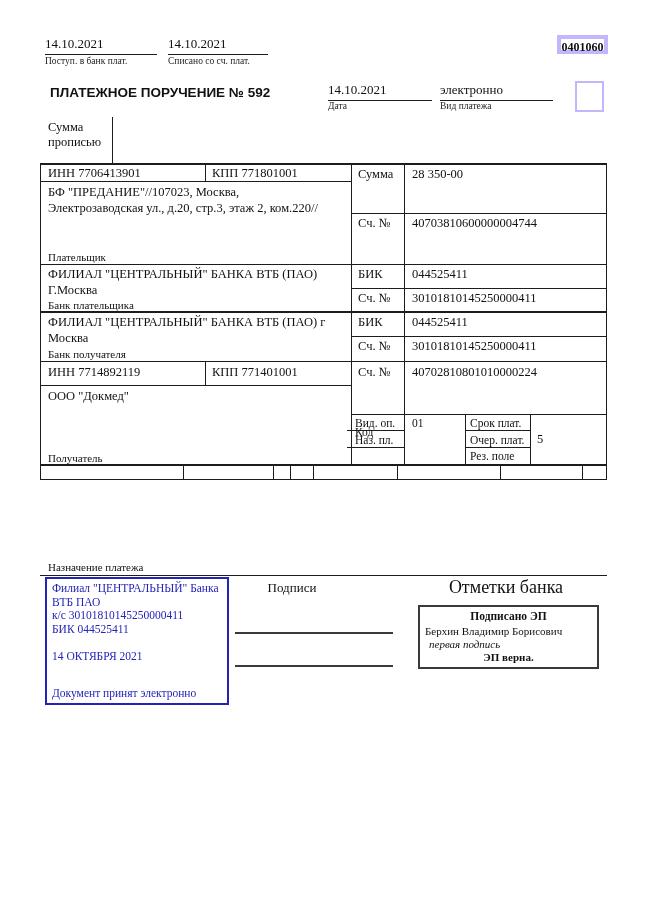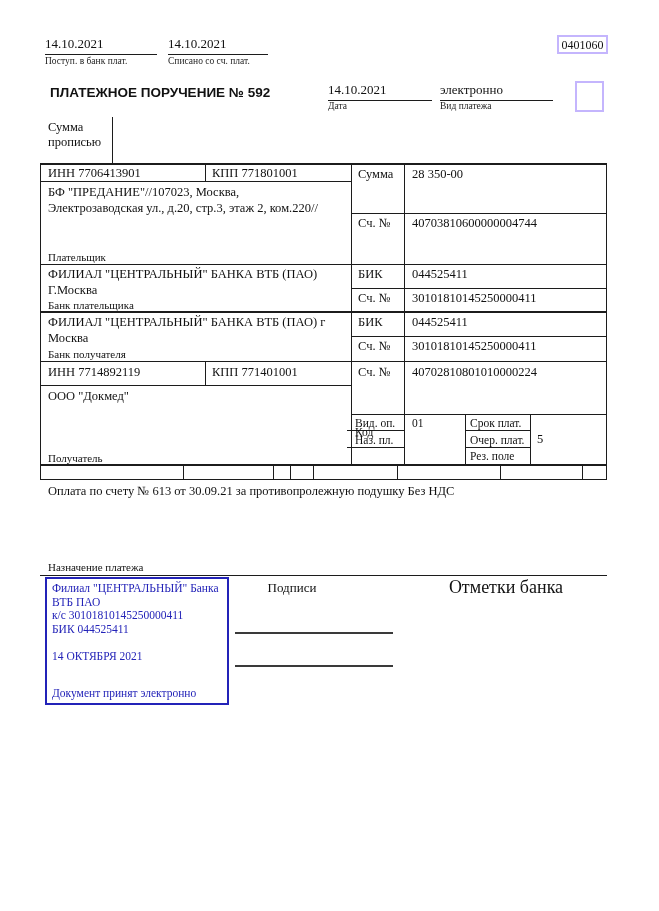--- a/index.html
+++ b/index.html
@@ -7,21 +7,21 @@
         font-family:"Liberation Serif","DejaVu Serif",serif;color:#111;}
   .line{position:absolute;background:#1c1c1c;}
   .txt{position:absolute;font-size:12.5px;line-height:15px;white-space:nowrap;}
   .wrap{white-space:normal;}
   .sm{position:absolute;font-size:9.5px;line-height:11px;white-space:nowrap;color:#222;}
   .lbl{position:absolute;font-size:11px;line-height:13px;white-space:nowrap;}
   .cellbl{position:absolute;font-size:11.5px;line-height:13px;white-space:nowrap;}
   .title{position:absolute;font-family:"Liberation Sans","DejaVu Sans",sans-serif;
          font-weight:bold;font-size:13.5px;white-space:nowrap;}
   .ublock{position:absolute;border-bottom:1px solid #1c1c1c;font-size:13px;padding-bottom:2px;}
-  .box{position:absolute;border:2px solid #c4b5fd;box-sizing:border-box;}
+  .box{position:absolute;border:4px solid #c4b5fd;box-sizing:border-box;font-weight:bold;}
   .blue{color:#2323b8;}
   .stamp{position:absolute;left:45px;top:577px;width:184px;height:128px;
          border:2px solid #2323b8;box-sizing:border-box;padding:3px 5px;
          font-size:11.5px;line-height:13.5px;}
   .esign{position:absolute;left:418px;top:605px;width:181px;height:64px;
          border:2px solid #3a3a3a;box-sizing:border-box;padding:3px 5px;font-size:11px;line-height:13px;}
   .c{text-align:center;}
   .b{font-weight:bold;}
   .i{font-style:italic;}
 </style>
@@ -126,33 +126,38 @@
 
   <div class="cellbl" style="left:355px;top:417px;">Вид. оп.</div>
   <div class="cellbl" style="left:412px;top:417px;">01</div>
   <div class="cellbl" style="left:470px;top:417px;">Срок плат.</div>
   <div class="cellbl" style="left:355px;top:434px;">Наз. пл.</div>
   <div class="cellbl" style="left:470px;top:434px;">Очер. плат.</div>
   <div class="cellbl" style="left:537px;top:433px;font-size:12.5px;">5</div>
   <div class="cellbl" style="left:355px;top:426px;text-align:right;">Код</div>
   <div class="cellbl" style="left:470px;top:450px;">Рез. поле</div>
 
-  <div class="txt" style="left:48px;top:484px;">Оплата по счету № 613 от 30.09.21 за противопролежную подушку Без НДС</div>
   <div class="lbl" style="left:48px;top:561px;">Назначение платежа</div>
   <div class="line" style="left:40px;top:575px;width:567px;height:1px;"></div>
 
   <div class="stamp blue">
     <div>Филиал "ЦЕНТРАЛЬНЫЙ" Банка ВТБ ПАО</div>
     <div>к/с 30101810145250000411</div>
     <div>БИК 044525411</div>
     <div style="height:14px;"></div>
     <div>14 ОКТЯБРЯ 2021</div>
     <div style="position:absolute;left:5px;bottom:3px;">Документ принят электронно</div>
   </div>
 
   <div class="txt c" style="left:232px;top:580px;width:120px;font-size:13px;">Подписи</div>
   <div class="txt c" style="left:426px;top:580px;width:160px;font-size:18px;">Отметки банка</div>
 
   <div class="line" style="left:235px;top:632px;width:158px;height:2px;background:#3a3a3a;"></div>
   <div class="line" style="left:235px;top:665px;width:158px;height:2px;background:#3a3a3a;"></div>
 
+  <div class="esign">
+    <div class="c b" style="font-size:11.5px;">Подписано ЭП</div>
+    <div style="margin-top:2px;">Берхин Владимир Борисович</div>
+    <div class="i" style="margin-left:4px;">первая подпись</div>
+    <div class="c b">ЭП верна.</div>
+  </div>
 
 </div>
 
 </body></html>

